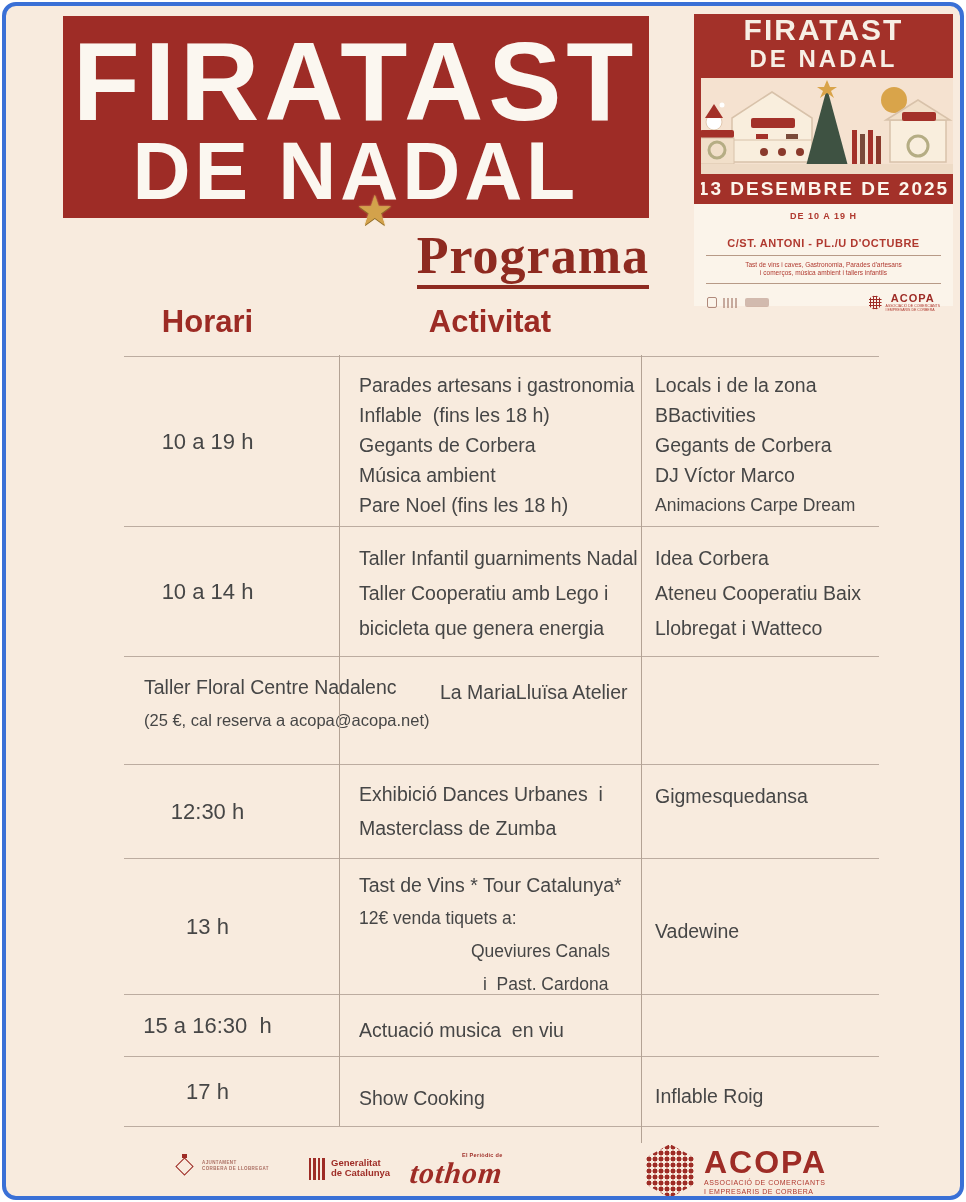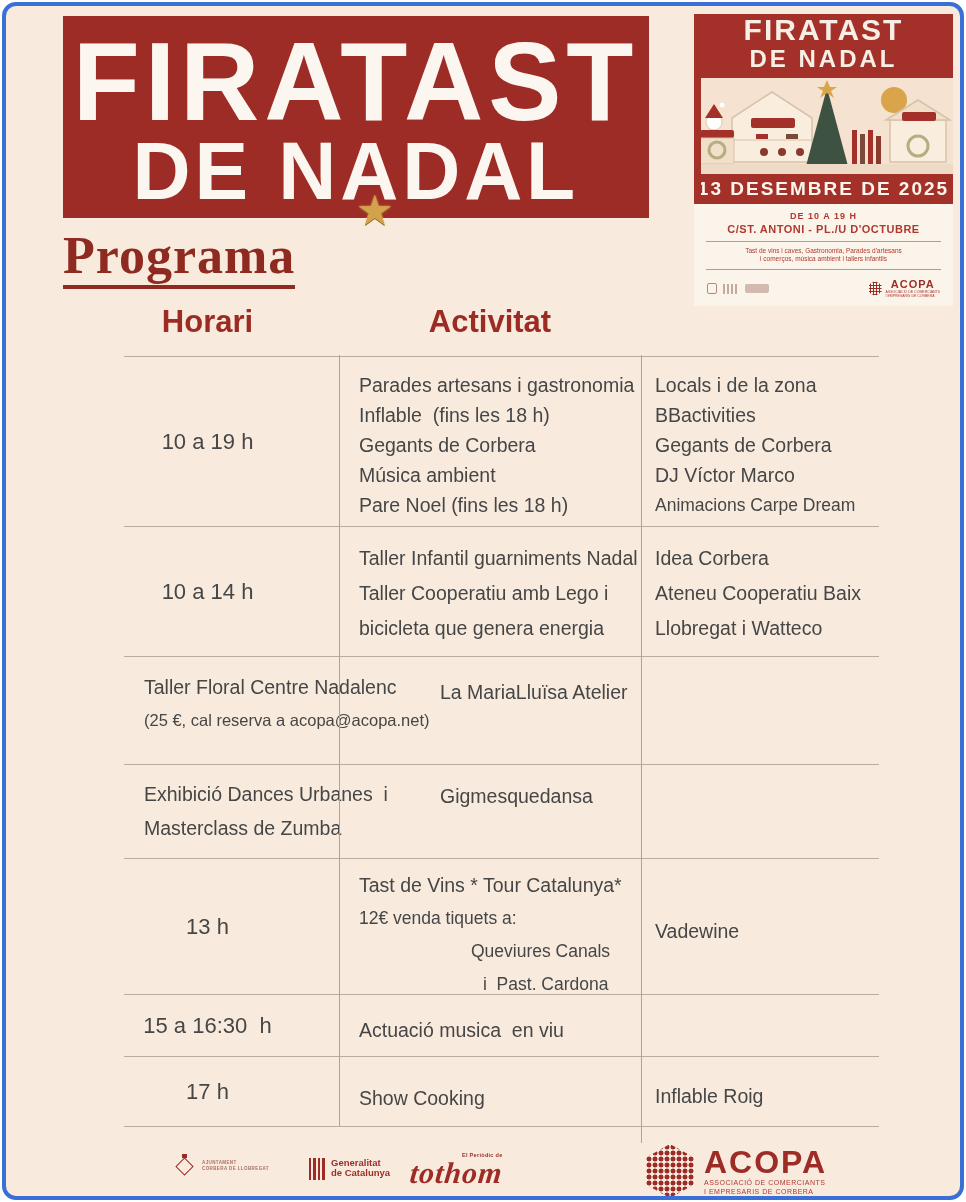--- a/index.html
+++ b/index.html
@@ -12,36 +12,36 @@
   
   .banner{position:absolute;left:57px;top:10px;width:586px;height:202px;background:#9e2c26;
           display:flex;flex-direction:column;align-items:center;}
   .banner .l1{color:#fbf7f0;font-weight:bold;font-size:112px;line-height:104px;letter-spacing:5px;
               margin-top:14px;transform:scaleX(.98);white-space:nowrap;}
   .banner .l2{color:#fbf7f0;font-weight:bold;font-size:82px;line-height:74px;letter-spacing:4px;
               transform:scaleX(.98);white-space:nowrap;}
   .gold-star{position:absolute;left:350px;top:180px;font-size:42px;color:#d3a24b;
              text-shadow:0 1px 0 #8a6724, 0 0 2px #e8c37e;z-index:3;}
 
-  .programa{position:absolute;left:57px;top:220px;width:586px;text-align:left;}
+  .programa{position:absolute;left:57px;top:220px;width:586px;text-align:right;}
   .programa span{font-family:"Liberation Serif",serif;font-weight:bold;font-size:52px;color:#8e2a20;
                  border-bottom:4px solid #8e2a20;padding-bottom:1px;letter-spacing:1px;}
 
   
   .mini{position:absolute;left:688px;top:8px;width:259px;height:292px;background:#fbf4ea;}
   .mini-strip{position:absolute;left:0;top:0;width:7px;height:190px;background:#a33129;z-index:2;}
   .mini-head{height:64px;background:#a33129;color:#f7efe5;text-align:center;overflow:hidden;}
   .mini-head .t1{font-weight:bold;font-size:30px;line-height:32px;letter-spacing:2px;}
   .mini-head .t2{font-weight:bold;font-size:24px;line-height:26px;letter-spacing:3px;}
   .mini-illus{display:block;width:259px;height:96px;}
   .mini-band{height:30px;background:#a33129;color:#fdf6ec;font-weight:bold;font-size:19px;
              letter-spacing:2px;text-align:center;line-height:30px;}
   .mini-info{text-align:center;color:#b0392f;}
   .mini-hours{font-weight:bold;font-size:9px;letter-spacing:1px;margin-top:7px;}
-  .mini-loc{font-weight:bold;font-size:11px;letter-spacing:.5px;margin-top:2px;}
+  .mini-loc{font-weight:bold;font-size:11px;letter-spacing:.5px;margin-top:16px;}
   .mini-hr{border:none;border-top:1px solid #b79a87;margin:6px 12px 5px 12px;}
   .mini-desc{font-size:6.5px;line-height:8px;color:#b0392f;}
   .mini-logos{display:flex;justify-content:space-between;align-items:center;padding:4px 13px 0 13px;}
   .micro-group{display:flex;align-items:center;gap:6px;}
   .m1{width:10px;height:11px;border:1px solid #b08a7c;border-radius:2px;}
   .m2{width:16px;height:10px;background:repeating-linear-gradient(90deg,#b08a7c 0 2px,transparent 2px 4px);opacity:.7;}
   .m3{width:24px;height:9px;background:#b08a7c;opacity:.55;border-radius:2px;}
   .mini-acopa{display:flex;align-items:center;gap:4px;}
   .mini-cube{width:13px;height:15px;background:radial-gradient(circle at 1.5px 1.5px,#9e2c26 1.1px,transparent 1.4px) 0 0/3px 3px;
              clip-path:polygon(50% 0,100% 25%,100% 75%,50% 100%,0 75%,0 25%);}
@@ -236,20 +236,21 @@
         <div class="trow">
           <div class="tcol act">
             <div class="line">Taller Floral Centre Nadalenc</div>
             <div class="line">(25 €, cal reserva a acopa@acopa.net)</div>
           </div>
           <div class="tcol org">
             <div class="line">La MariaLluïsa Atelier</div>
           </div>
         </div>
         <div class="trow">
+          <div class="tcol time">12:30 h</div>
           <div class="tcol act">
             <div class="line">Exhibició Dances Urbanes  i</div>
             <div class="line">Masterclass de Zumba</div>
           </div>
           <div class="tcol org">
             <div class="line">Gigmesquedansa</div>
           </div>
         </div>
         <div class="trow">
           <div class="tcol time">13 h</div>

